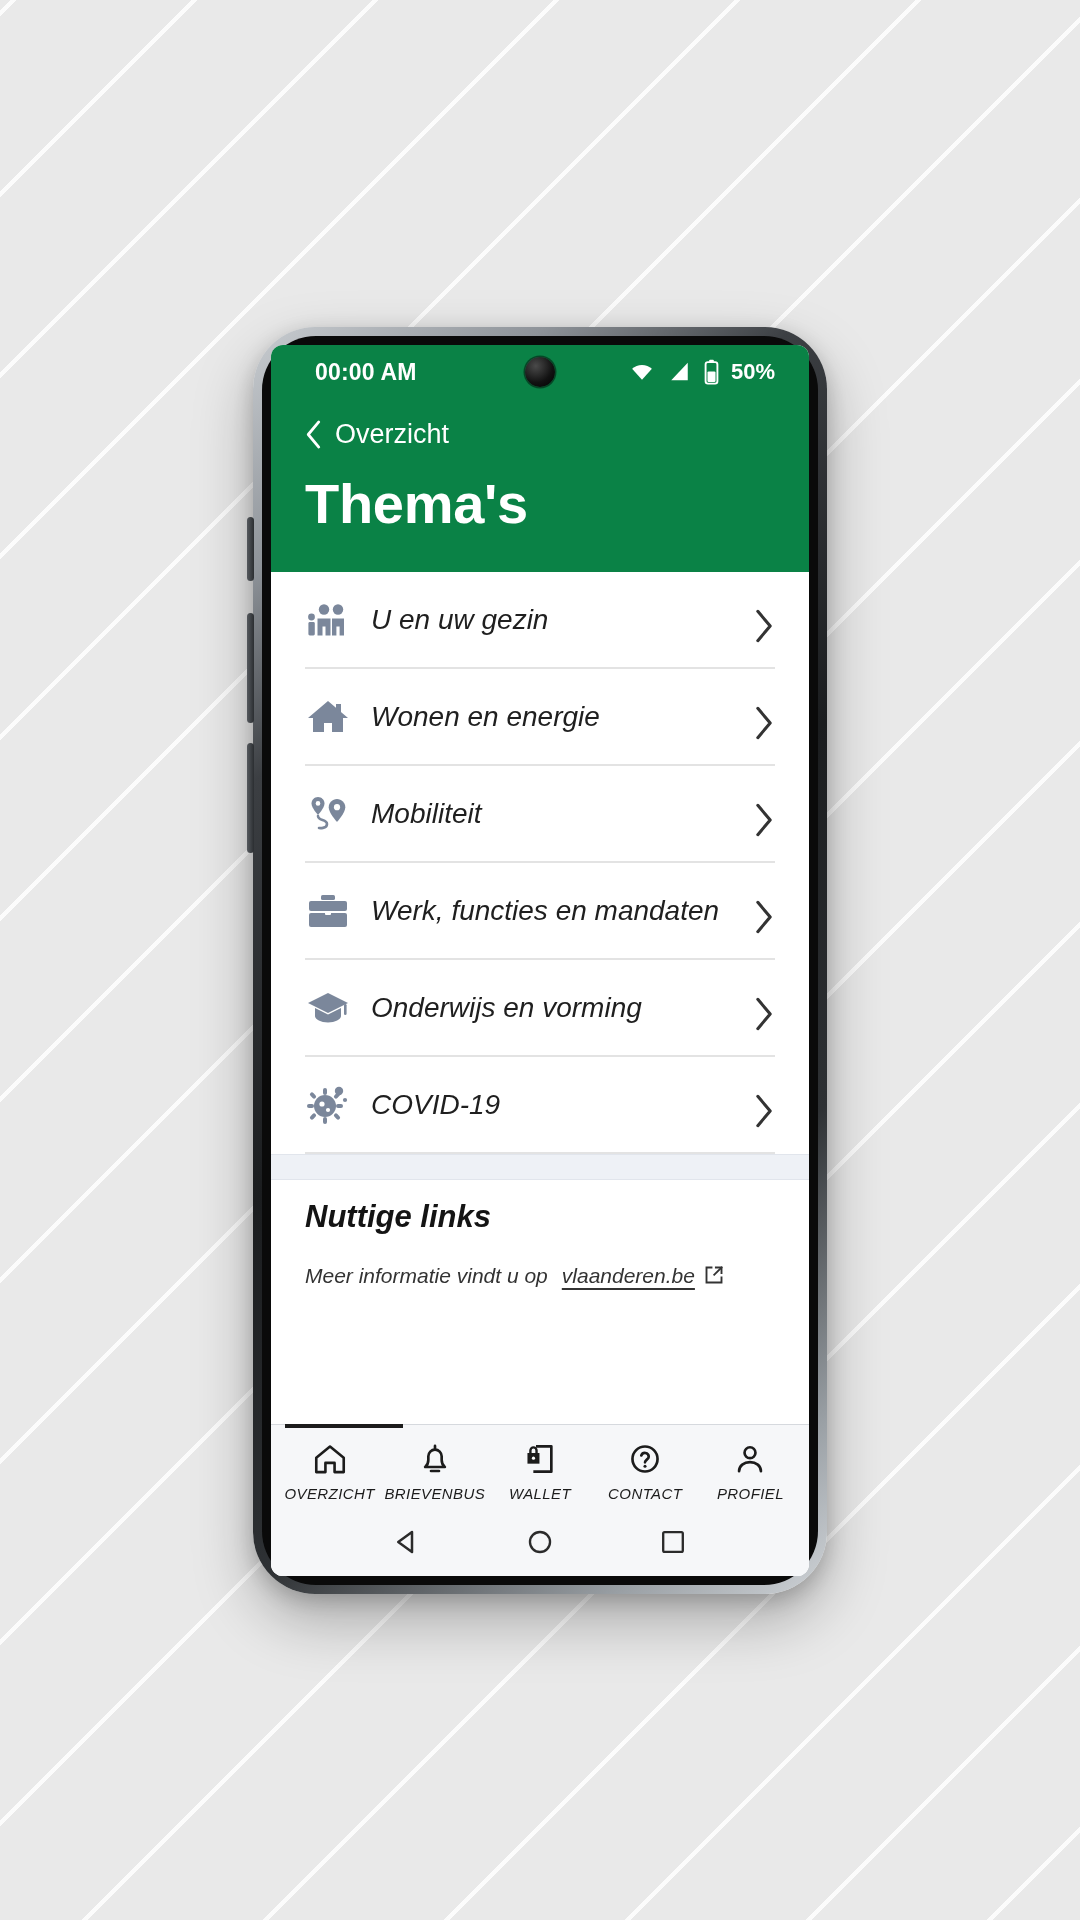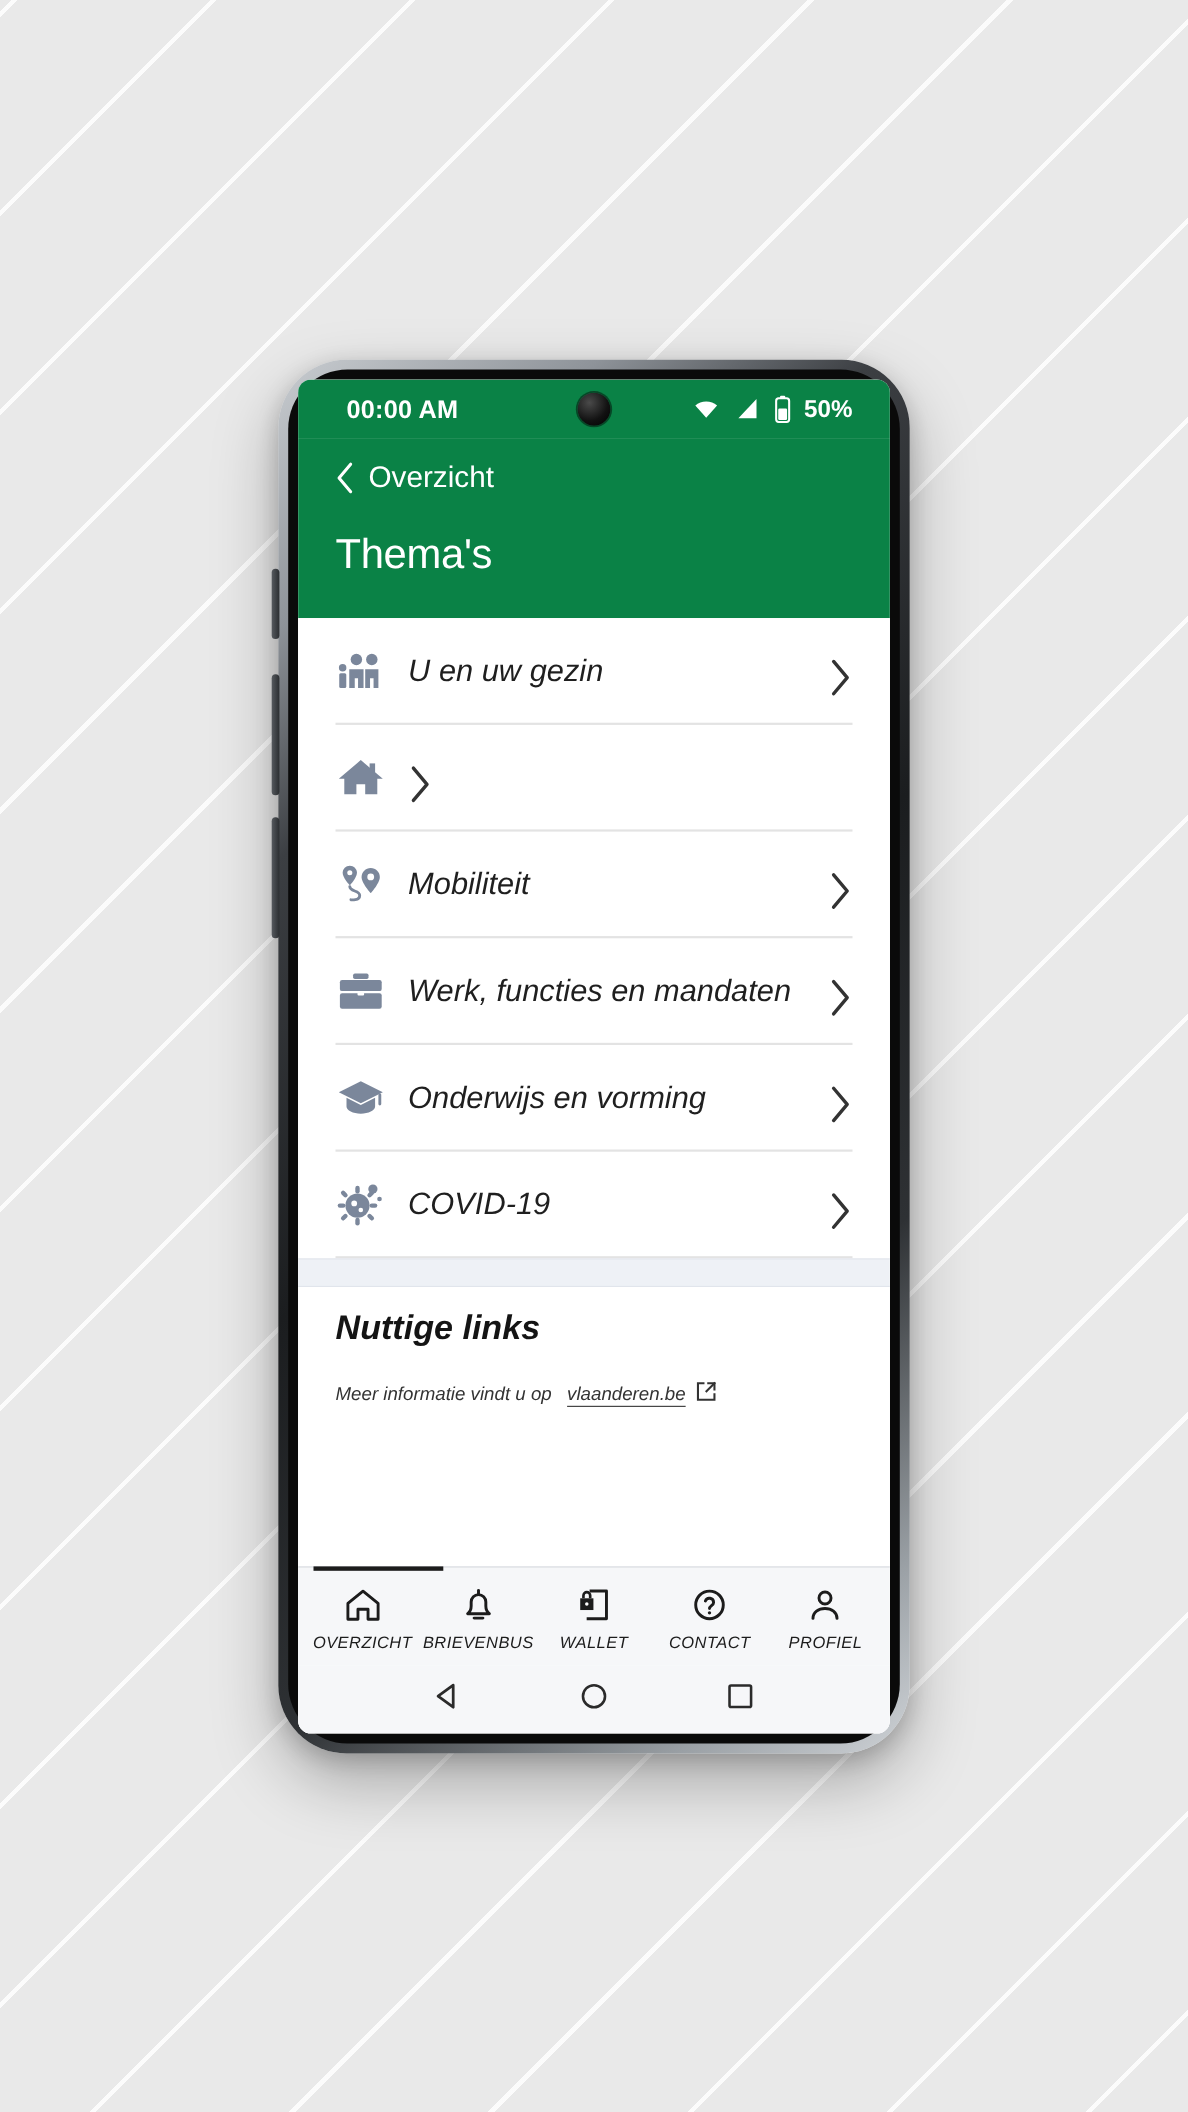--- a/index.html
+++ b/index.html
@@ -129,23 +129,23 @@
     gap: 13px;
     color: #ffffff;
     height: 42px;
   }
   #back-label {
     font-size: 27px;
     color: #ffffff;
   }
   #page-title {
     color: #ffffff;
-    font-size: 38px;
-    font-weight: normal;
-    margin-top: 28px;
+    font-size: 56px;
+    font-weight: bold;
+    margin-top: 16px;
     letter-spacing: -0.3px;
   }
 
   
   #content {
     flex: 1 1 auto;
     background: #ffffff;
     overflow: hidden;
     display: flex;
     flex-direction: column;
@@ -202,21 +202,21 @@
     background: #ffffff;
     flex: 1 1 auto;
   }
   #links-title {
     font-size: 31px;
     font-weight: bold;
     color: #141414;
     margin-bottom: 28px;
   }
   #links-text {
-    font-size: 17px;
+    font-size: 21px;
     color: #333333;
     display: flex;
     align-items: baseline;
     flex-wrap: wrap;
     gap: 0;
   }
   #links-prefix { margin-right: 14px; }
   #external-link {
     color: #333333;
     text-decoration: underline;
@@ -366,20 +366,21 @@
             </span>
           </div>
 
           <div class="theme-row">
             <span class="theme-icon">
               <svg width="44" height="40" viewBox="0 0 44 40" fill="#7b879b">
                 <path d="M22 4 2 21h5v14h11v-9h8v9h11V21h5z"></path>
                 <rect x="30" y="7" width="5" height="8"></rect>
               </svg>
             </span>
+            <span class="theme-label">Wonen en energie</span>
             <span class="chevron">
               <svg width="22" height="34" viewBox="0 0 12 22" fill="none">
                 <path d="M2 1.5 10 11l-8 9.5" stroke="#333333" stroke-width="2" stroke-linecap="round" stroke-linejoin="round"></path>
               </svg>
             </span>
           </div>
 
           <div class="theme-row">
             <span class="theme-icon">
               <svg width="44" height="42" viewBox="0 0 44 42" fill="none">

